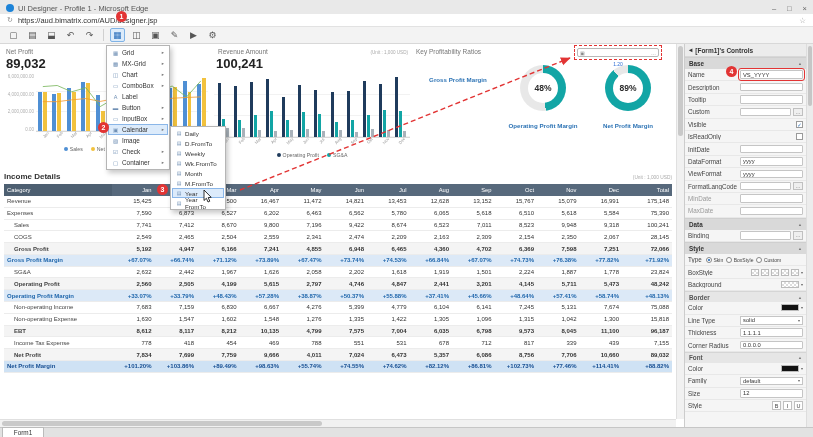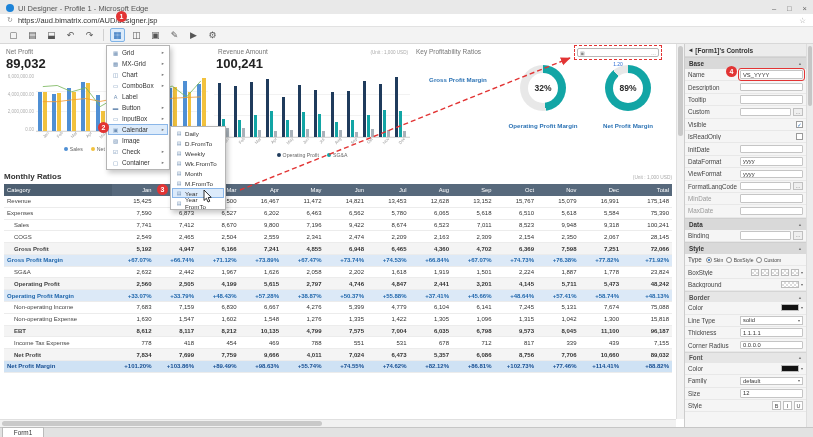--- a/index.html
+++ b/index.html
@@ -353,36 +353,36 @@
     </div>
 
     <div class="ratios">
       <div class="pt">Key Profitability Ratios</div>
       <div class="donuts">
           <div class="ditem">
             <div class="dlabel">Gross Profit Margin</div>
           </div>
           <div class="ditem">
             <div class="donut" style="background: conic-gradient(rgb(18, 165, 165) 48%, rgb(232, 232, 232) 0deg);">
-              <div class="hole">32%</div>
+              <div class="hole">48%</div>
             </div>
             <div class="dlabel">Operating Profit Margin</div>
           </div>
           <div class="ditem">
             <div class="donut" style="background: conic-gradient(rgb(18, 165, 165) 89%, rgb(232, 232, 232) 0deg); text-decoration: underline;">
               <div class="hole">89%</div>
             </div>
             <div class="dlabel">Net Profit Margin</div>
           </div>
         </div>
     </div>
 
     <div class="monthly">
       <div class="mhead">
-        <span class="mtitle">Monthly Ratios</span>
+        <span class="mtitle">Income Details</span>
         <span class="munit">(Unit : 1,000 USD)</span>
       </div>
       <table class="mtable">
         <thead>
             <tr>
               <th>Category</th>
               <th>Jan</th>
               <th>Feb</th>
               <th>Mar</th>
               <th>Apr</th>

